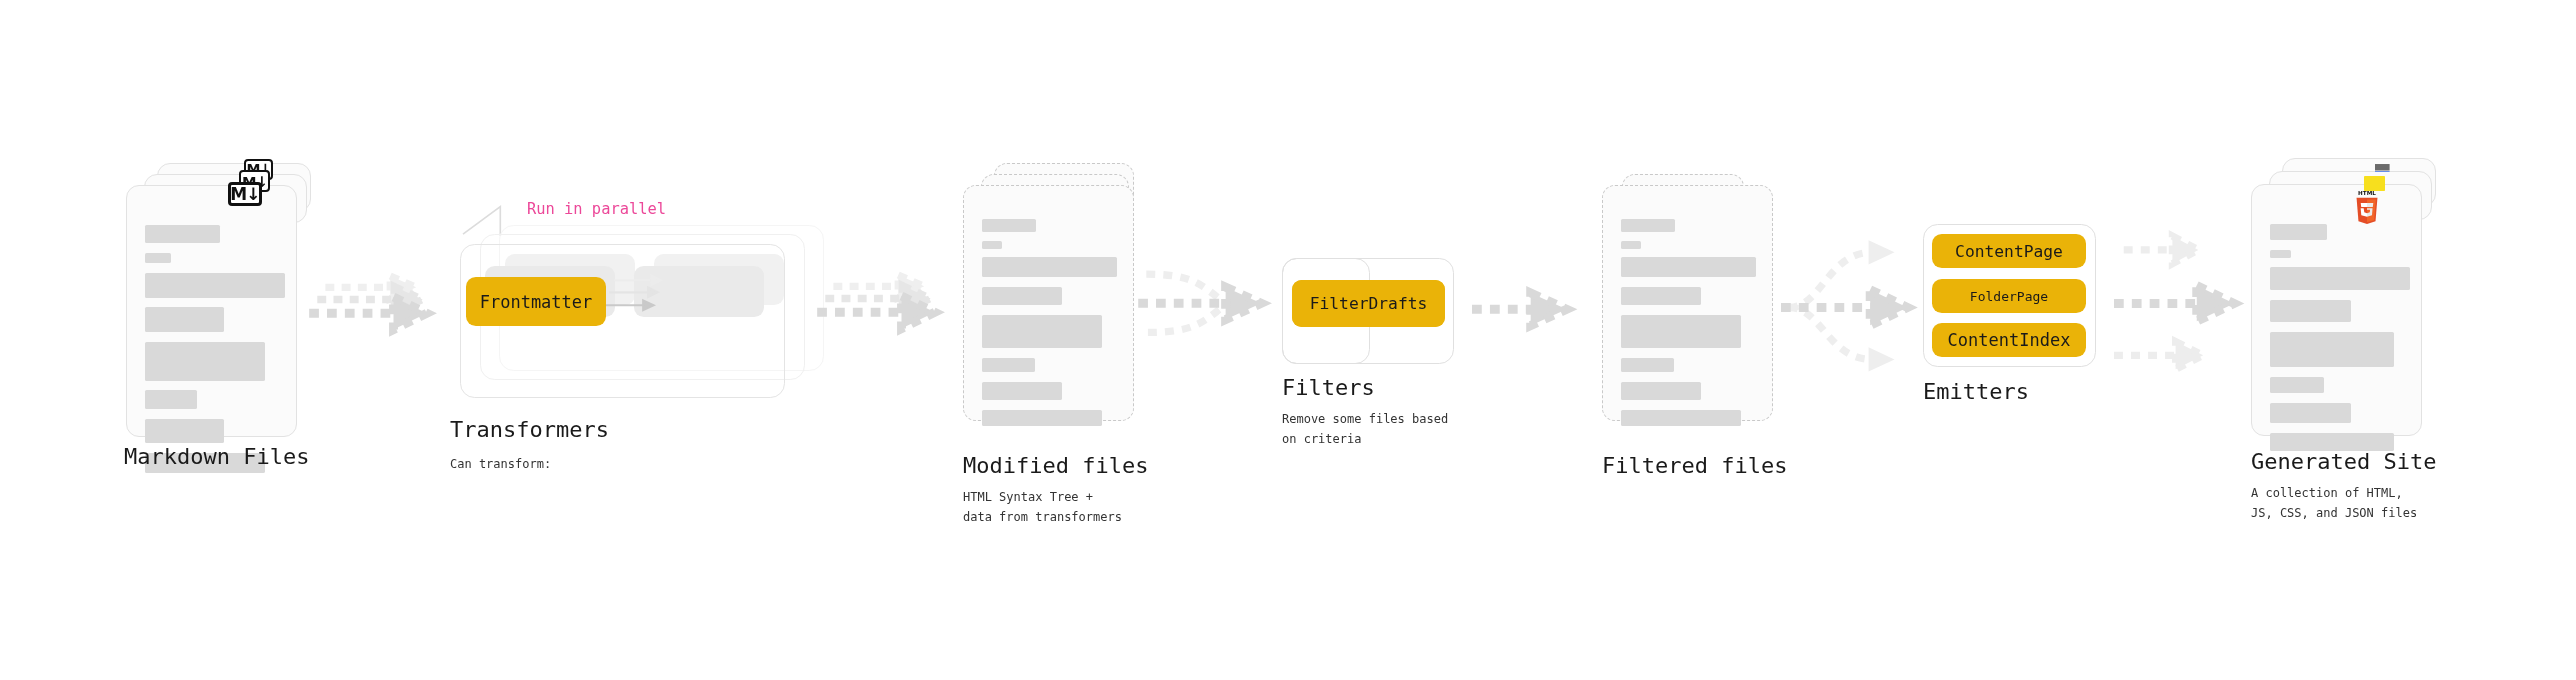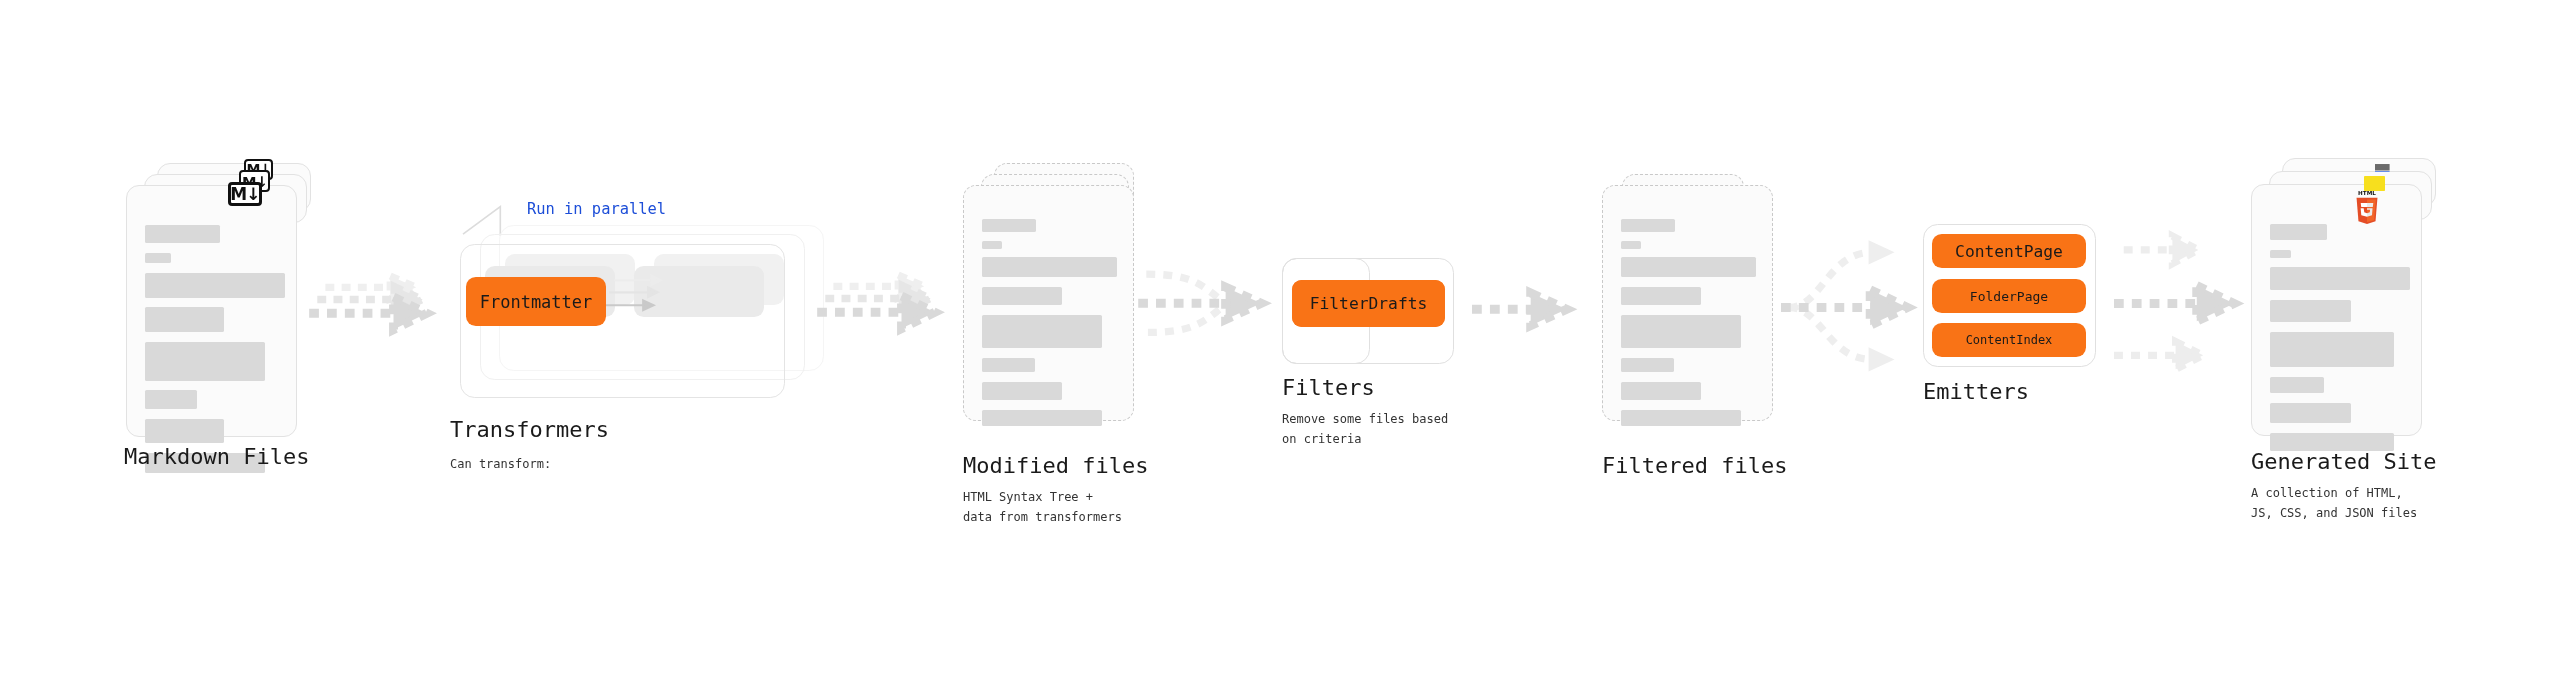--- a/index.html
+++ b/index.html
@@ -49,21 +49,21 @@
     border: 1.6px solid #e4e4e4;
     border-radius: 14.6px;
     background: rgba(255,255,255,0.0);
   }
   .groupbox.ghost2 { border-color: #f0f0f0; }
   .groupbox.ghost3 { border-color: #f5f5f5; }
   .groupbox.solid  { border-color: #e0e0e0; background: #fff; }
 
   .chip {
     position: absolute;
-    background: #f97316;
+    background: #eab308;
     border-radius: 9.8px;
     display: flex; align-items: center; justify-content: center;
     color: #1a1a1a;
     font-size: 17px;
     white-space: nowrap;
   }
   .chip.ghost2 { background: #eaeaea; color: transparent; }
   .chip.ghost3 { background: #f1f1f1; color: transparent; }
 
   
@@ -77,21 +77,21 @@
   .subtitle {
     position: absolute;
     font-size: 12px;
     color: #333;
     line-height: 1.65;
     white-space: pre-line;
   }
   .caplabel {
     position: absolute;
     font-size: 15.4px;
-    color: #1d4ed8;
+    color: #ec4899;
     white-space: nowrap;
   }
   .bullets { margin: 0; padding: 0; list-style: none; }
   .bullets li { white-space: nowrap; }
   .bullets li::before { content: "\2022"; margin-right: 7.3px; }
 </style>
 </head>
 <body>
 
 <div id="stage">
@@ -280,21 +280,21 @@
       <g stroke="#d9d9d9" stroke-width="11" stroke-dasharray="12 10" fill="#d9d9d9">
         <line x1="0" y1="88" x2="118" y2="88"></line>
         <polygon points="110,66 156,88 110,110"></polygon>
       </g>
     </svg>
   </div>
 
   <div class="groupbox solid" style="left:1923px; top:224px; width:173px; height:143px;"></div>
   <div class="chip" style="left:1932px; top:234px; width:154px; height:34px; font-size:16.3px;">ContentPage</div>
   <div class="chip" style="left:1932px; top:279px; width:154px; height:34px; font-size:13px;">FolderPage</div>
-  <div class="chip" style="left:1932px; top:323px; width:154px; height:34px; font-size:12px;">ContentIndex</div>
+  <div class="chip" style="left:1932px; top:323px; width:154px; height:34px; font-size:17px;">ContentIndex</div>
 
   <div class="title" style="left:1923px; top:379px;">Emitters</div>
 
   <div class="arrowgrp" style="left:2114px; top:232px; width:146px; height:138px;">
     <svg width="146" height="138" viewBox="0 0 180 170">
       <g stroke="#ededed" stroke-width="9" stroke-dasharray="11 10" fill="#ededed">
         <line x1="12" y1="22" x2="78" y2="22"></line>
         <polygon points="72,5 104,22 72,39"></polygon>
       </g>
       <g stroke="#d9d9d9" stroke-width="11" stroke-dasharray="12 10" fill="#d9d9d9">

